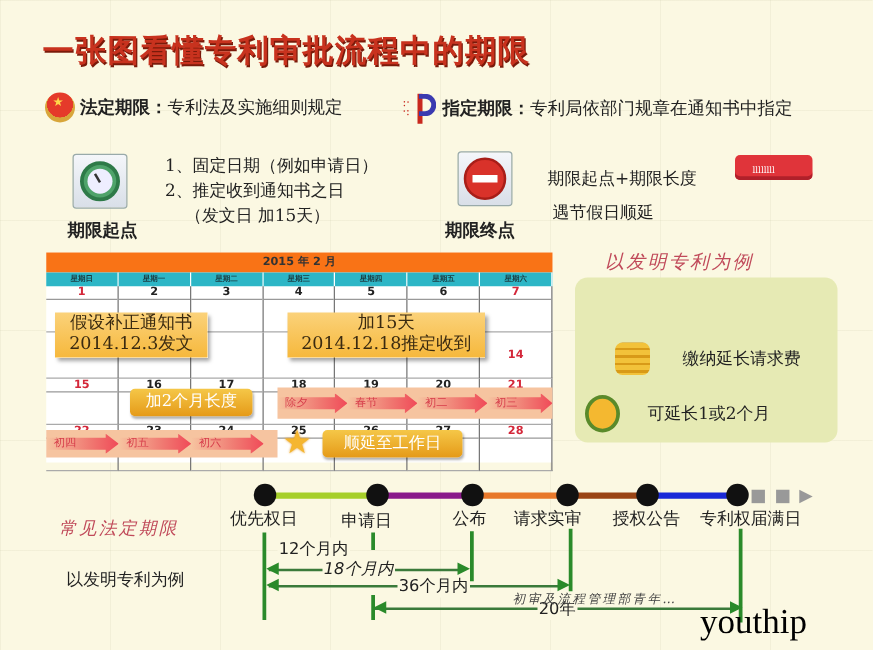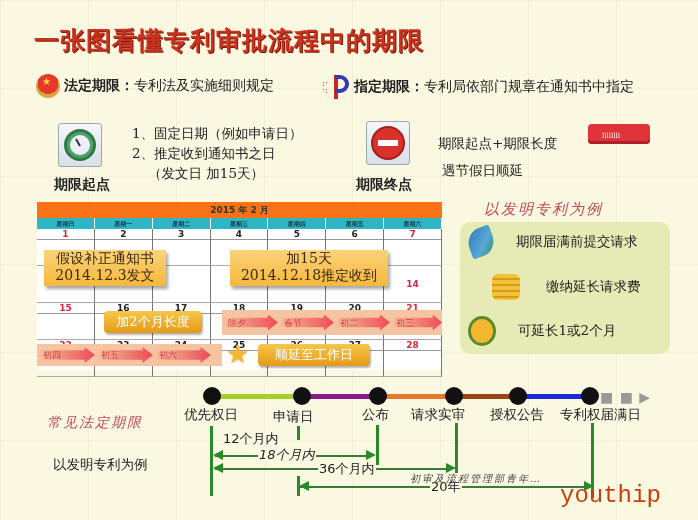--- a/index.html
+++ b/index.html
@@ -91,21 +91,21 @@
   .tl-label { font-size: 13.5px; }
   .tl-line { height: 5px; position: absolute; top: 394px; }
   .tl-dot { position: absolute; top: 387px; width: 18px; height: 18px; border-radius: 50%; background: #111; }
   .vline { position: absolute; width: 3px; background: #2a8a2a; }
   .hline { position: absolute; height: 1.5px; background: #3a7a3a; }
   .arrowhead { position: absolute; width: 0; height: 0; border-top: 5px solid transparent; border-bottom: 5px solid transparent; }
   .ah-left { border-right: 10px solid #2a8a2a; }
   .ah-right { border-left: 10px solid #2a8a2a; }
   .dur { font-family: "DejaVu Sans", sans-serif; font-size: 13px; background: #fbf8e2; padding: 0 1px; }
   .sect { color: #c04a5a; font-size: 14px; font-style: italic; letter-spacing: 2px; }
-  .watermark { color: #c2410c; font-family: Liberation Mono, monospace; font-size: 24px; }
+  .watermark { color: #000000; font-family: Liberation Serif, serif; font-size: 28px; }
   .handwrite { color: #444; font-size: 10px; font-style: italic; letter-spacing: 2px; }
 </style>
 </head>
 <body>
 
 <div class="abs title">一张图看懂专利审批流程中的期限</div>
 
 <div class="abs legend-row" style="left:36px;">
   <div class="emblem"></div>
   <b>法定期限</b>
@@ -266,24 +266,20 @@
 <div class="abs arrow-strip" style="left:37px; top:344px; width:185px; height:22px;">
   <div class="arr" style="width:58px">初四</div>
   <div class="arr" style="width:58px">初五</div>
   <div class="arr" style="width:58px">初六</div>
 </div>
 <div class="abs star" style="left:226px; top:341px;">★</div>
 <div class="abs pill" style="left:258px; top:344px; width:112px; height:22px;">顺延至工作日</div>
 
 <div class="abs ext-title">以发明专利为例</div>
 <div class="abs ext-box">
-  <div class="ext-row" style="top:6px;">
-    <div class="feather"></div>
-    <span style="margin-left:22px">期限届满前提交请求</span>
-  </div>
   <div class="ext-row" style="top:52px;margin-left:24px;">
     <div class="coins"></div>
     <span style="margin-left:26px">缴纳延长请求费</span>
   </div>
   <div class="ext-row" style="top:94px;">
     <div class="alarm"></div>
     <span style="margin-left:22px">可延长1或2个月</span>
   </div>
 </div>
 

